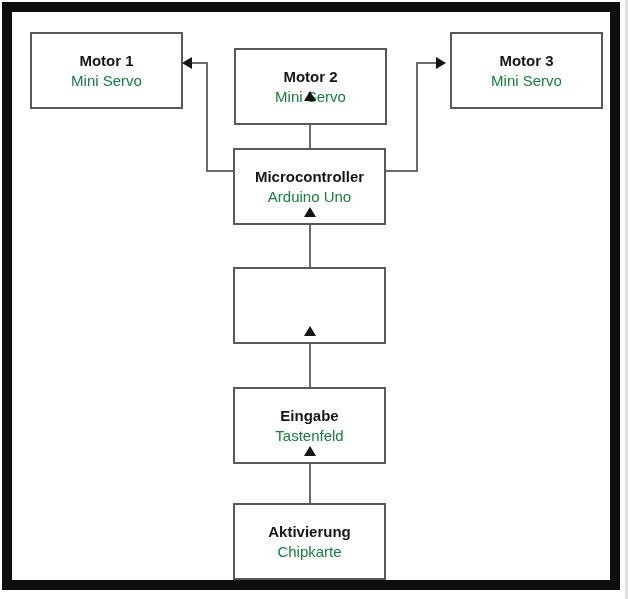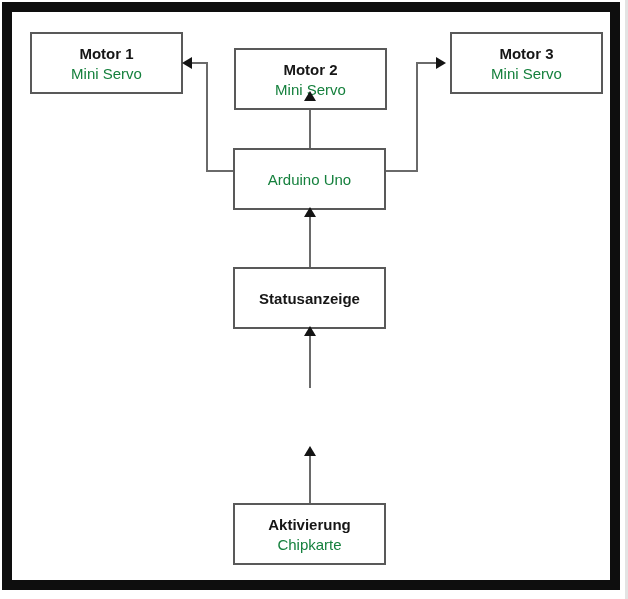--- a/index.html
+++ b/index.html
@@ -30,21 +30,21 @@
   #canvas::after {
     content: "";
     position: absolute;
     right: 0; top: 0; bottom: 0;
     width: 3px;
     background: #e3e3e3;
   }
   .node {
     position: absolute;
     width: 153px;
-    height: 62px;
+    height: 77px;
     box-sizing: border-box;
     background: #ffffff;
     border: 2px solid #595959;
     display: flex;
     flex-direction: column;
     align-items: center;
     justify-content: center;
     gap: 1px;
     z-index: 2;
   }
@@ -133,24 +133,28 @@
   </div>
   <div class="node" id="node-motor2">
     <span class="title">Motor 2</span>
     <span class="subtitle">Mini Servo</span>
   </div>
   <div class="node" id="node-motor3">
     <span class="title">Motor 3</span>
     <span class="subtitle">Mini Servo</span>
   </div>
   <div class="node" id="node-microcontroller">
+    <span class="title">Microcontroller</span>
     <span class="subtitle">Arduino Uno</span>
   </div>
   <div class="node" id="node-statusanzeige">
-    <span class="title">Statusanzeige</span>
+  </div>
+  <div class="node" id="node-eingabe">
+    <span class="title">Eingabe</span>
+    <span class="subtitle">Tastenfeld</span>
   </div>
   <div class="node" id="node-aktivierung">
     <span class="title">Aktivierung</span>
     <span class="subtitle">Chipkarte</span>
   </div>
 
   <div class="vline" id="edge-micro-motor2-line"></div>
   <div class="arrow-up" id="edge-micro-motor2-head"></div>
 
   <div class="vline" id="edge-status-micro-line"></div>

